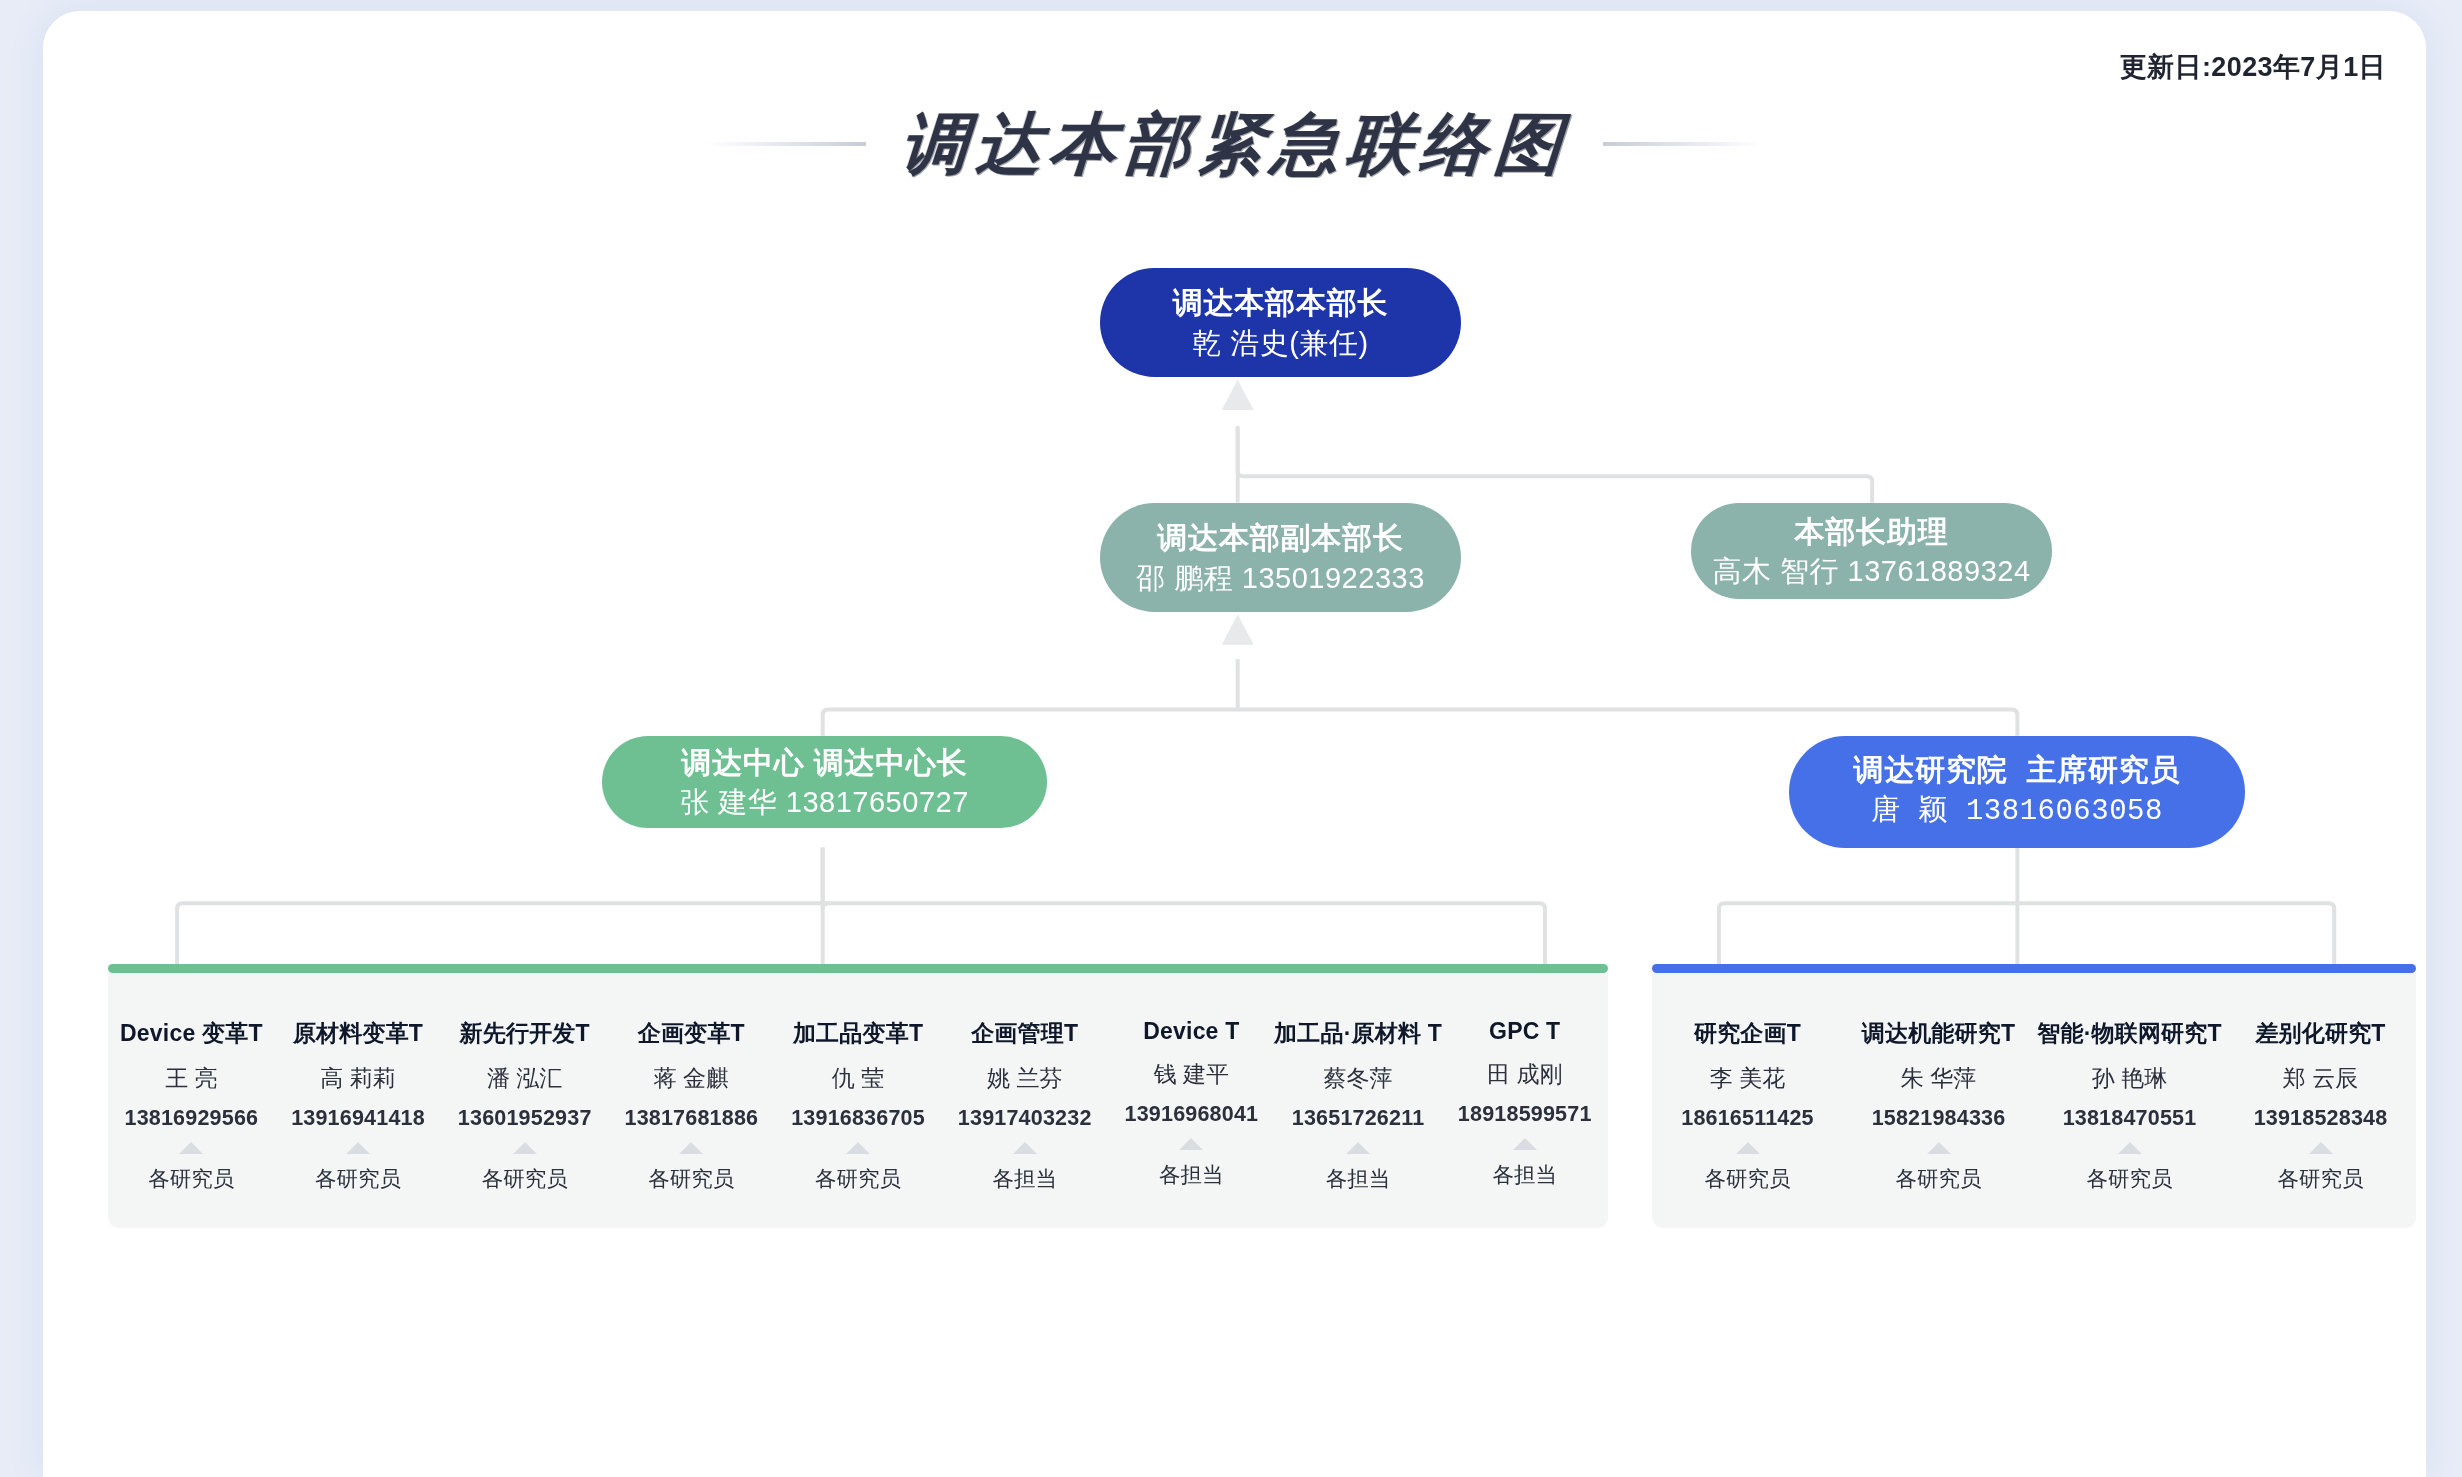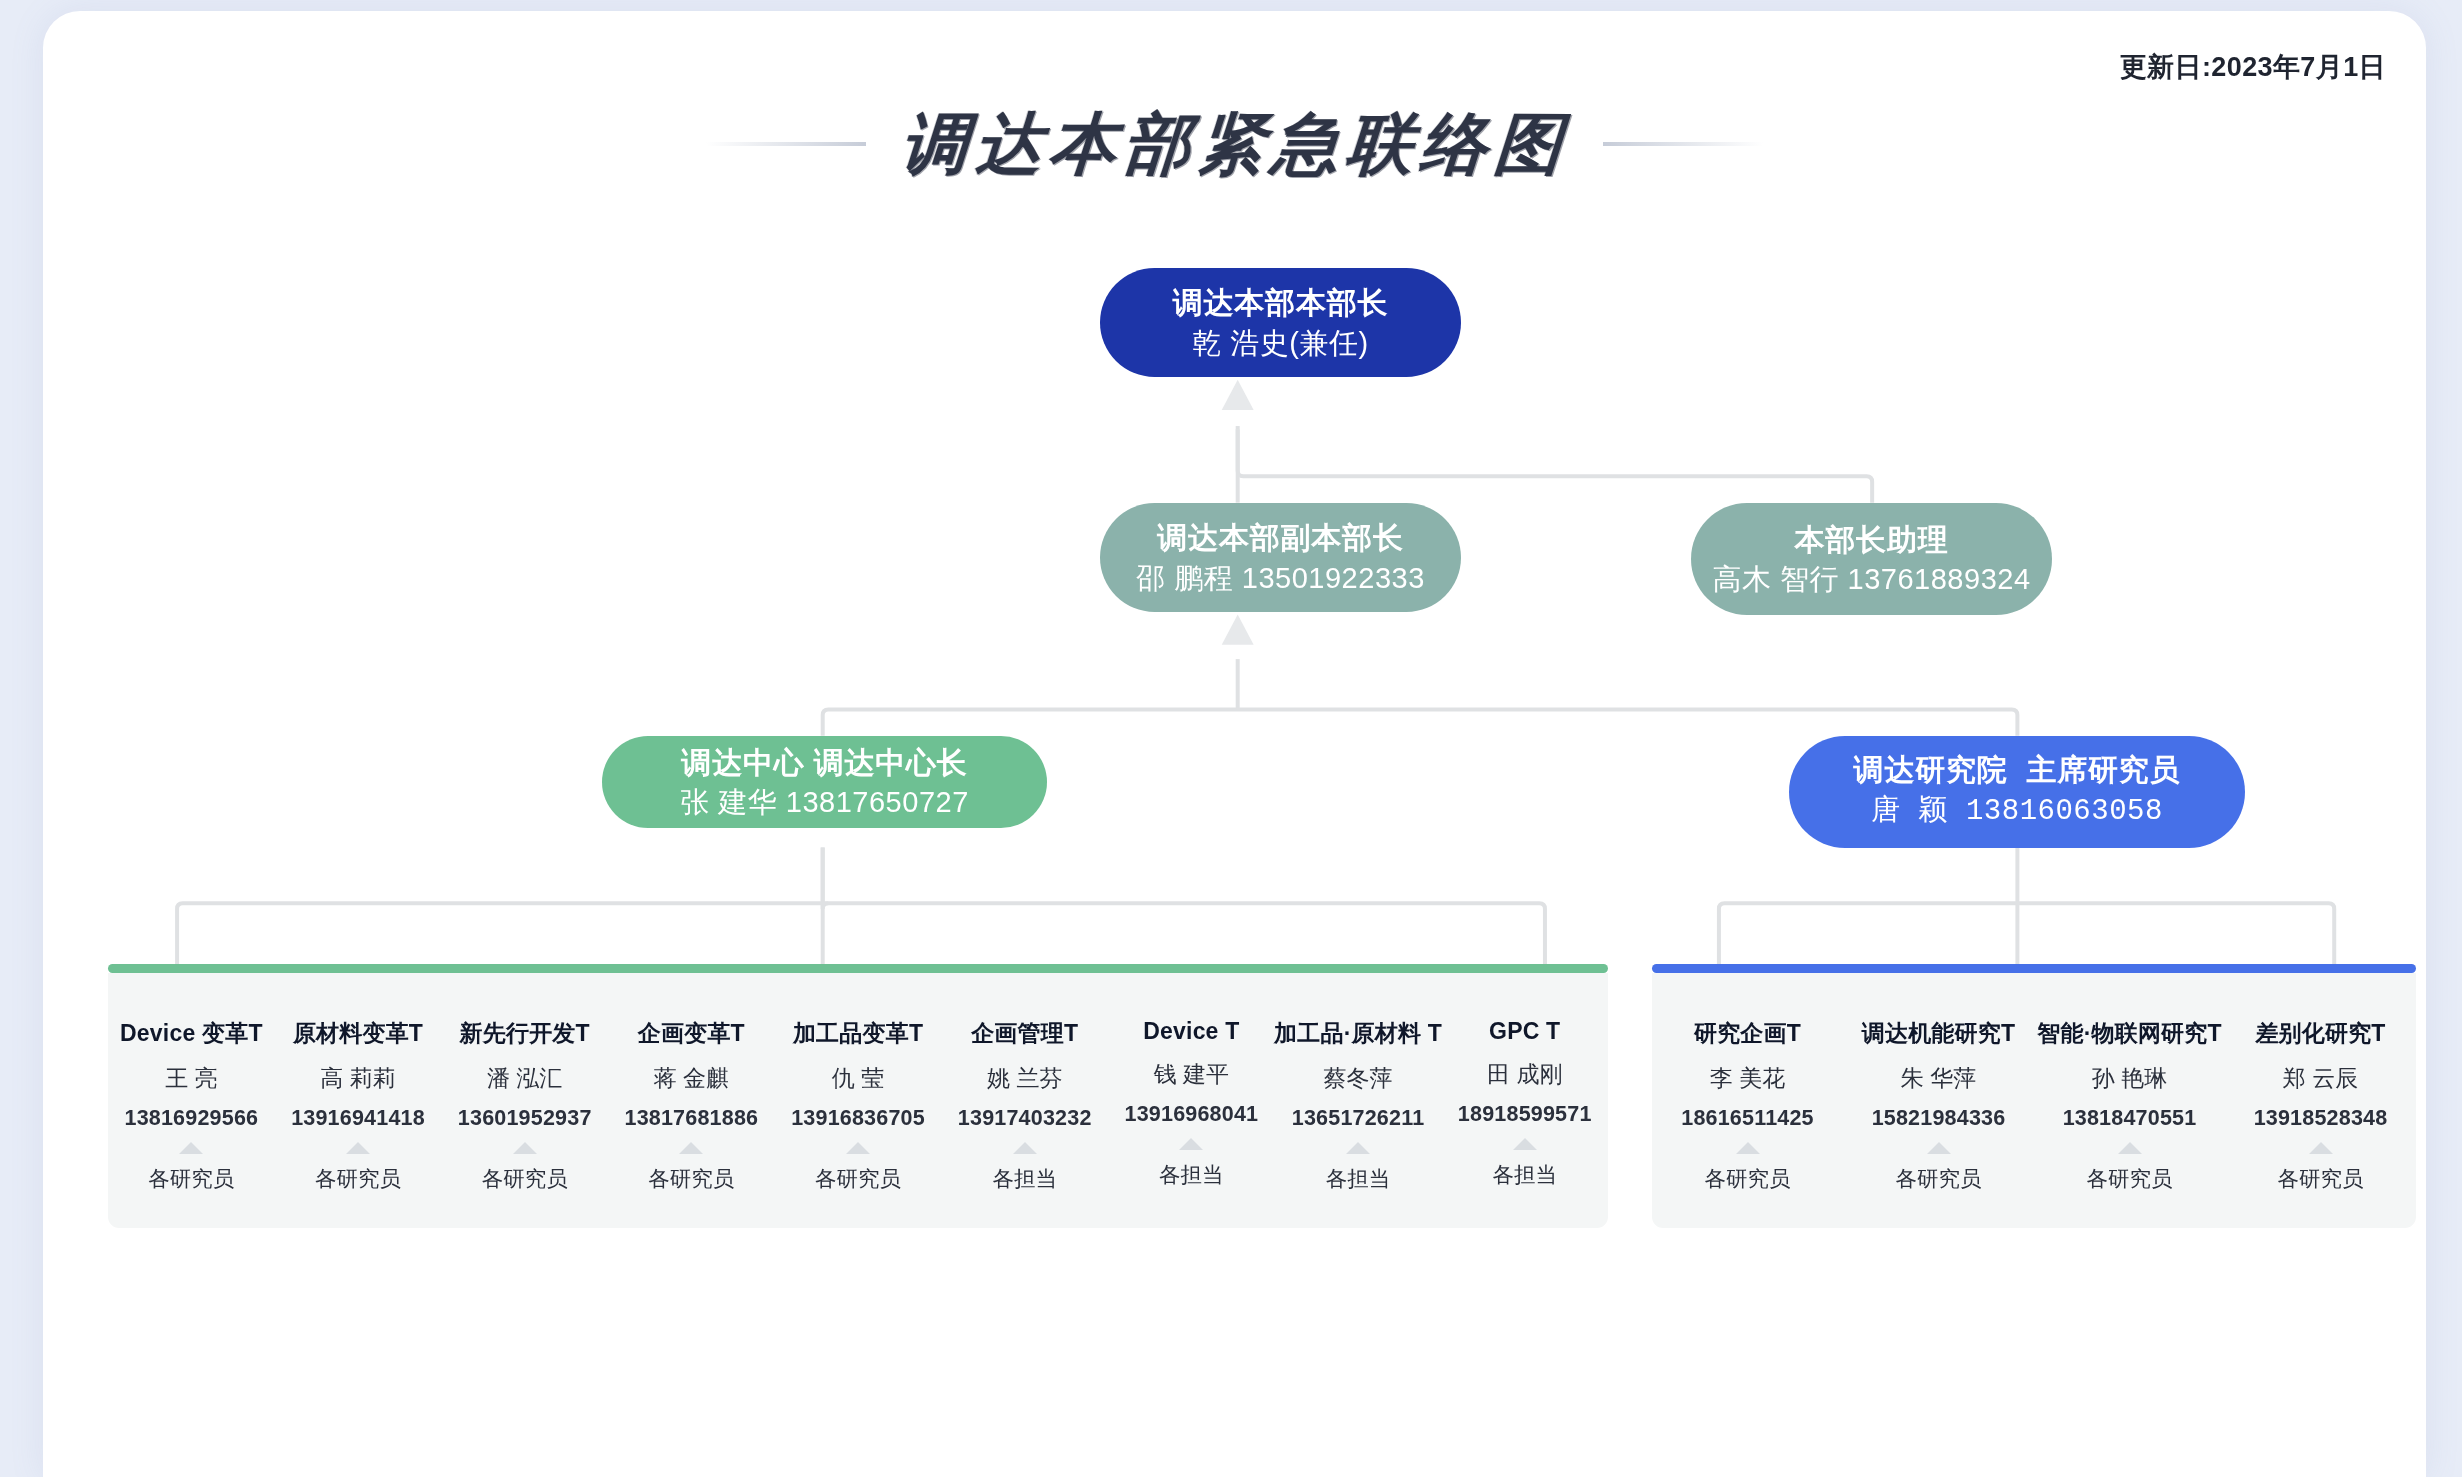--- a/index.html
+++ b/index.html
@@ -98,21 +98,21 @@
   .node .person {
     font-size: 29px;
     font-weight: 400;
     letter-spacing: 0.5px;
     white-space: nowrap;
     margin-top: 4.8px;
   }
 
   #node-head   { left: 1057px; top: 257px;  width: 361px; height: 109px; background: #1d35a8; }
   #node-deputy { left: 1057px; top: 492px;  width: 361px; height: 109px; background: #8bb2ab; }
-  #node-asst   { left: 1648px; top: 492px;  width: 361px; height: 112px; background: #8bb2ab; }
+  #node-asst   { left: 1648px; top: 492px;  width: 361px; height: 96px; background: #8bb2ab; }
   #node-center { left: 559px;  top: 725px;  width: 445px; height: 92px; background: #6ec093; }
   #node-inst   { left: 1746px; top: 725px;  width: 456px; height: 112px; background: #4670e8; font-family: Liberation Mono, monospace; }
 
   
   .group {
     position: absolute;
     background: #f4f6f6;
     border-radius: 0 0 11.2px 11.2px;
   }
   .group .topbar {

